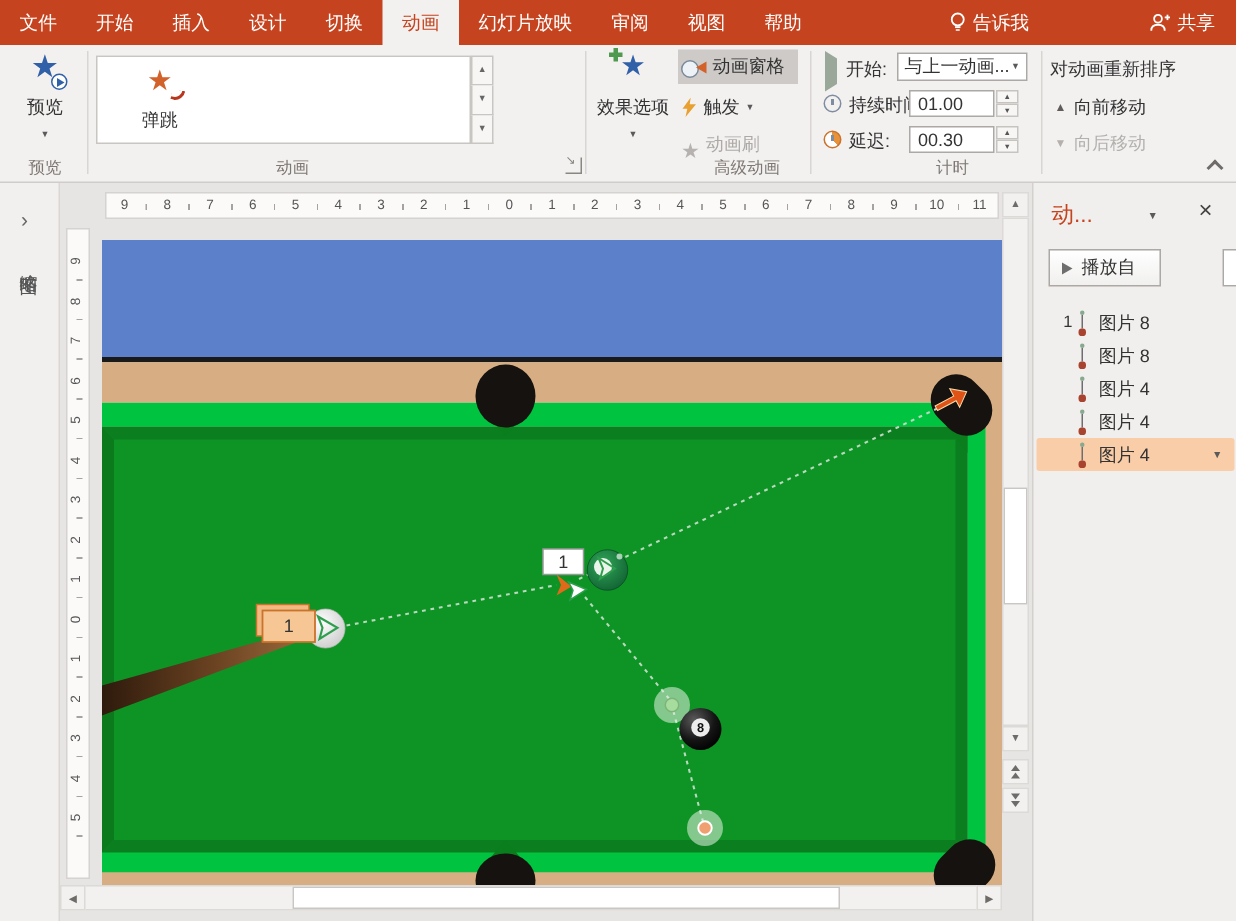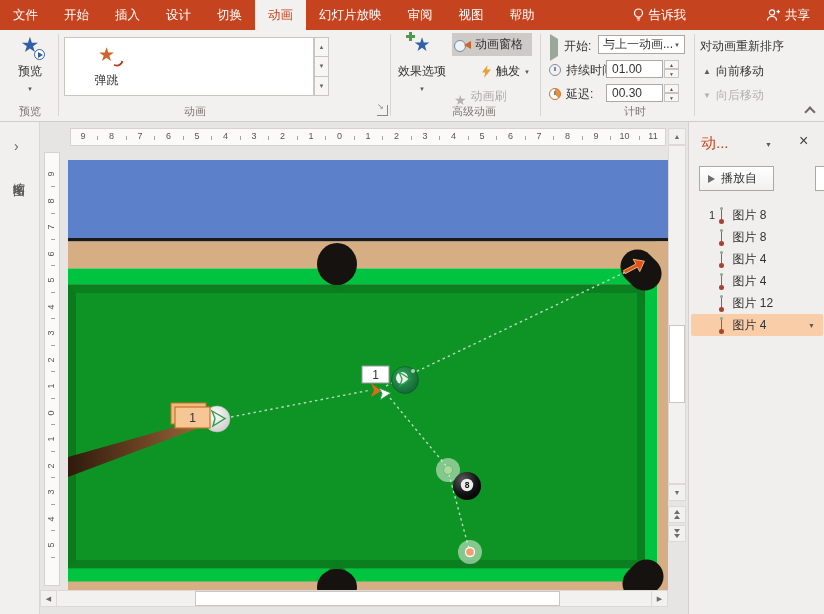--- a/index.html
+++ b/index.html
@@ -208,32 +208,32 @@
 
     <div class="bigbtn" style="left:394px;width:56px;">
       <span class="icon-wrap"><span class="star blue" style="font-size:19px;">★</span><span class="plusbadge"></span></span>
       <span class="blabel">效果选项</span>
       <span class="caret">▼</span>
     </div>
     <div class="smbtn hl" style="top:3px;">
       <span class="apane-ic"></span>
       <span>动画窗格</span>
     </div>
-    <div class="smbtn" style="top:30px;justify-content:flex-end;">
+    <div class="smbtn" style="top:30px;">
       <svg width="11" height="13" viewBox="0 0 11 13">
           <polygon points="6.5,0 1,7.5 4.2,7.5 3,13 10,4.5 5.8,4.5" fill="#E8A030"></polygon>
         </svg>
       <span>触发</span>
       <span class="caret">▼</span>
     </div>
     <div class="smbtn disabled" style="top:55px;">
       <span class="icon-wrap" style="height:16px;"><span class="star gray">★</span></span>
       <span>动画刷</span>
     </div>
-    <div class="grp-label" style="left:414px;width:120px;">高级动画</div>
+    <div class="grp-label" style="left:438px;width:120px;">高级动画</div>
     <div class="sep" style="left:540px;"></div>
 
     <div class="t-ic" style="left:550px;top:9px;"><span class="playsm"></span></div>
     <div class="t-label" style="left:564px;top:8px;">开始:</div>
     <div class="t-select" style="left:598px;top:5px;width:87px;height:19px;">
       <span>与上一动画...</span>
         <span class="caret">▼</span>
     </div>
     <div class="t-ic" style="left:549px;top:32px;"><span class="clock"></span></div>
     <div class="t-label" style="left:566px;top:32px;">持续时间:</div>
@@ -475,30 +475,20 @@
           <span class="ap-num"></span>
           <span class="ap-icon">
             <span class="dotg"></span>
             <span class="bar"></span>
             <span class="dotr"></span>
           </span>
           <span class="ap-label">图片 4</span>
 
         </div>
 
-        <div class="ap-item">
-          <span class="ap-num"></span>
-          <span class="ap-icon">
-            <span class="dotg"></span>
-            <span class="bar"></span>
-            <span class="dotr"></span>
-          </span>
-          <span class="ap-label">图片 12</span>
-
-        </div>
 
         <div class="ap-item selected">
           <span class="ap-num"></span>
           <span class="ap-icon">
             <span class="dotg"></span>
             <span class="bar"></span>
             <span class="dotr"></span>
           </span>
           <span class="ap-label">图片 4</span>
           <span class="ap-caret">▼</span>

